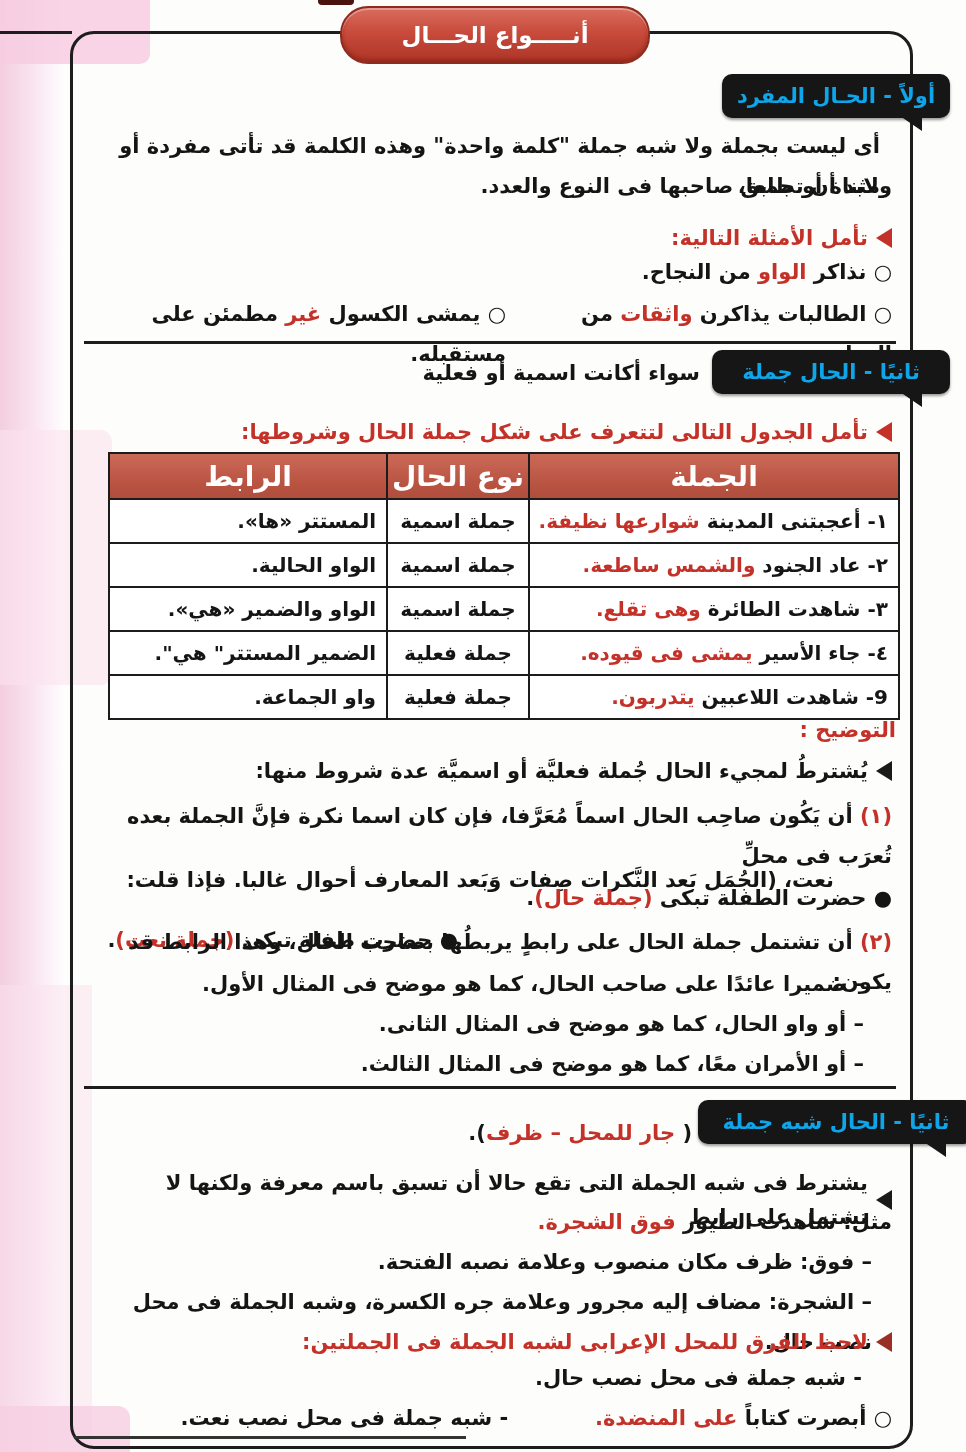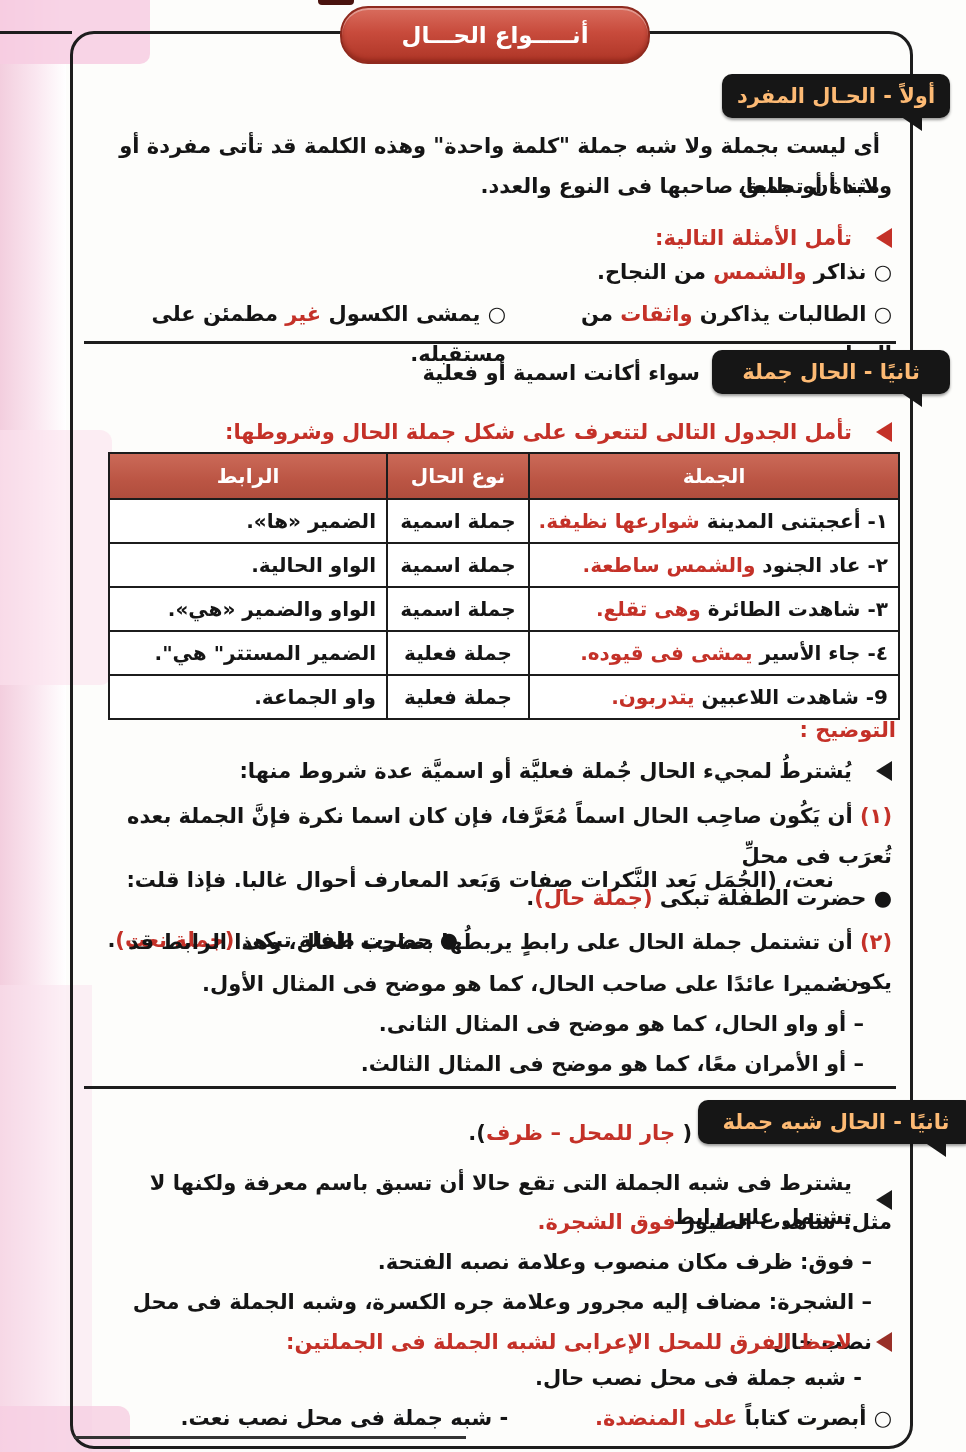--- a/index.html
+++ b/index.html
@@ -22,42 +22,42 @@
   .tail{left:0;top:31px;width:72px;height:3px;background:#1d1d1d;}
   .bottom-line{left:74px;top:1436px;width:392px;height:3px;background:#333;}
   
   .pill{left:340px;top:6px;width:306px;height:54px;border-radius:28px;
     background:linear-gradient(180deg,#d96d5e 0%,#c84b3c 45%,#ae3526 100%);
     border:2px solid #8f2a1e;
     box-shadow:inset 0 2px 0 rgba(255,255,255,.35), inset 0 -2px 4px rgba(90,15,8,.4);
     color:#fff;font-size:23px;font-weight:700;
     display:flex;align-items:center;justify-content:center;letter-spacing:1px;}
   
-  .badge{background:#161616;color:#fdba74;border-radius:10px;
+  .badge{background:#161616;color:#0ea5e9;border-radius:10px;
     font-size:21px;font-weight:700;display:flex;align-items:center;justify-content:center;
     box-shadow:0 2px 3px rgba(0,0,0,.4);}
   .badge::after{content:"";position:absolute;right:28px;bottom:-13px;width:0;height:0;
     border-top:15px solid #161616;border-left:22px solid transparent;}
   .badge1{left:722px;top:74px;width:228px;height:44px;}
   .badge2{left:712px;top:350px;width:238px;height:44px;text-align:right;}
   .badge3{left:698px;top:1100px;width:276px;height:44px;}
   
   .txt{direction:rtl;font-weight:700;font-size:21px;color:#151515;line-height:40px;text-align:right;}
   .red{color:#c43128;}
-  .hline{display:flex;direction:rtl;align-items:center;gap:24px;}
+  .hline{display:flex;direction:rtl;align-items:center;gap:8px;}
   .arr{width:0;height:0;border-top:10px solid transparent;border-bottom:10px solid transparent;
     border-right:16px solid #c43128;flex:0 0 auto;}
   .arr-black{border-right-color:#1a1a1a;}
   .arr-dred{border-right-color:#993028;}
   .pair{display:flex;direction:rtl;}
   .pair > div{text-align:right;}
   
   table.hal{border-collapse:collapse;direction:rtl;table-layout:fixed;width:790px;background:#fff;}
   table.hal th,table.hal td{border:2px solid #1c1c1c;font-weight:700;overflow:hidden;white-space:nowrap;}
-  table.hal th{height:42px;font-size:20px;color:#fff;
+  table.hal th{height:42px;font-size:28px;color:#fff;
     background:linear-gradient(180deg,#cb6a58 0%,#bb5544 60%,#b04d3d 100%);}
   table.hal td{height:40px;font-size:20px;color:#151515;}
   td.sent{text-align:right;padding:0 10px;}
   td.typ{text-align:center;}
   td.lnk{text-align:right;padding:0 10px;}
   .sep{height:3px;background:#1d1d1d;}
 </style>
 </head>
 <body>
 
@@ -80,21 +80,21 @@
 
 <div class="abs txt" style="left:76px;top:126px;width:804px;"><span>أى ليست بجملة ولا شبه جملة "كلمة واحدة" وهذه الكلمة قد تأتى مفردة أو مثناة أو جمعا،</span></div>
 <div class="abs txt" style="left:88px;top:166px;width:804px;"><span>ولابد أن تطابق صاحبها فى النوع والعدد.</span></div>
 
 <div class="abs hline" style="left:88px;top:222px;width:804px;">
   <span class="arr"></span>
   <span class="txt red" style="line-height:32px;"><span class="red">تأمل الأمثلة التالية:</span></span>
 </div>
 
 <div class="abs pair" style="left:88px;top:252px;width:804px;">
-  <div class="txt" style="flex:0 0 52%;"><span>○ نذاكر </span><span class="red">والشمس</span><span> من النجاح.</span></div>
+  <div class="txt" style="flex:0 0 52%;"><span>○ نذاكر </span><span class="red">الواو</span><span> من النجاح.</span></div>
 </div>
 <div class="abs pair" style="left:88px;top:294px;width:804px;">
   <div class="txt" style="flex:0 0 48%;"><span>○ الطالبات يذاكرن </span><span class="red">واثقات</span><span> من النجاح.</span></div>
   <div class="txt" style="flex:0 0 52%;"><span>○ يمشى الكسول </span><span class="red">غير</span><span> مطمئن على مستقبله.</span></div>
 </div>
 
 <div class="abs sep" style="left:84px;top:341px;width:812px;"></div>
 
 <div class="abs badge badge2">
   <span>ثانيًا - الحال جملة</span>
@@ -116,21 +116,21 @@
     <tr>
       <th>الجملة</th>
       <th>نوع الحال</th>
       <th>الرابط</th>
     </tr>
   </thead>
   <tbody>
     <tr>
       <td class="sent"><span>١- أعجبتنى المدينة </span><span class="red">شوارعها نظيفة.</span></td>
       <td class="typ">جملة اسمية</td>
-      <td class="lnk">الضمير «ها».</td>
+      <td class="lnk">المستتر «ها».</td>
     </tr>
     <tr>
       <td class="sent"><span>٢- عاد الجنود </span><span class="red">والشمس ساطعة.</span></td>
       <td class="typ">جملة اسمية</td>
       <td class="lnk">الواو الحالية.</td>
     </tr>
     <tr>
       <td class="sent"><span>٣- شاهدت الطائرة </span><span class="red">وهى تقلع.</span></td>
       <td class="typ">جملة اسمية</td>
       <td class="lnk">الواو والضمير «هي».</td>

